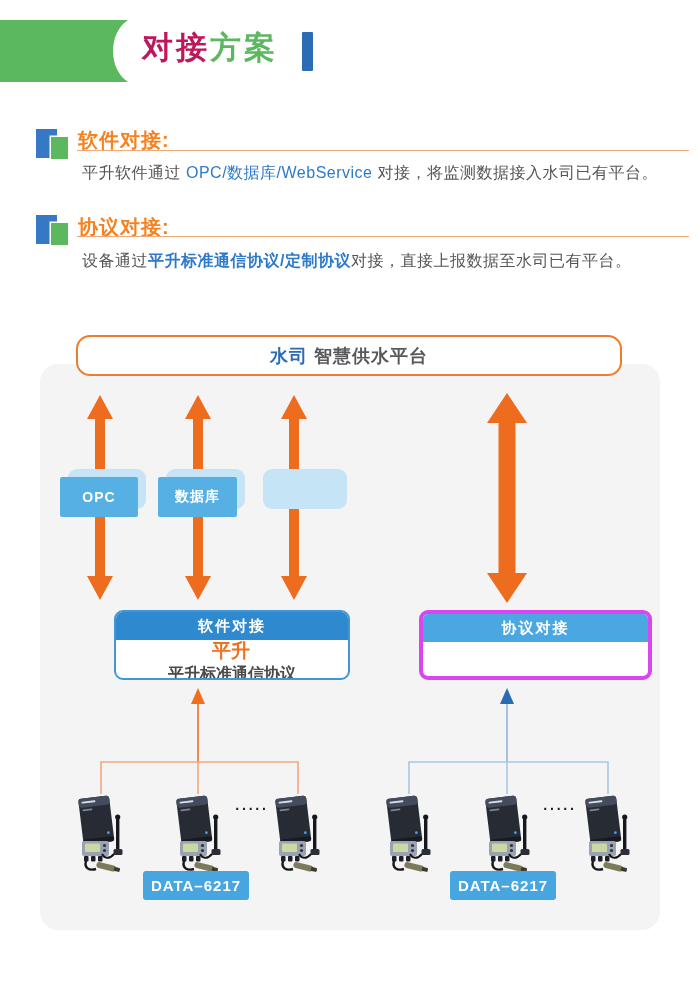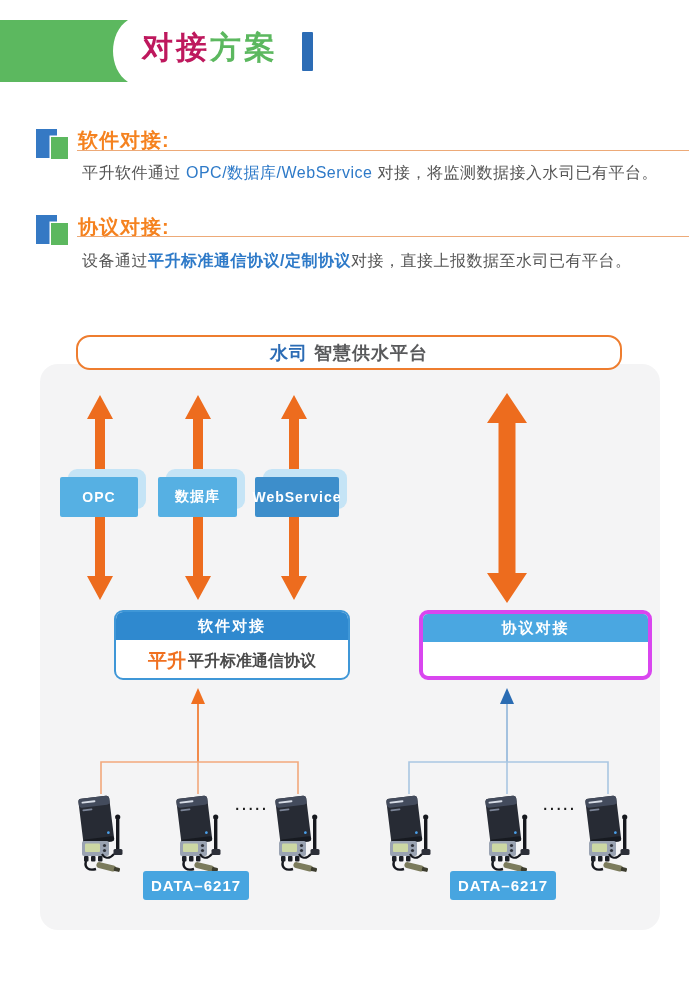--- a/index.html
+++ b/index.html
@@ -18,32 +18,32 @@
   .sq-blue { position:absolute; width:21px; height:29px; background:#3579c4; }
   .sq-green { position:absolute; width:17px; height:22px; background:#5cb85f; box-shadow:0 0 0 1.5px #fff; }
   .sec-title { position:absolute; left:78px; font-size:20px; font-weight:bold; color:#f5821f; letter-spacing:1px; white-space:nowrap; }
   .sec-line { position:absolute; left:77px; width:612px; height:1px; background:#edaa78; }
   .sec-body { position:absolute; left:82px; font-size:16px; color:#555; letter-spacing:0.5px; white-space:nowrap; }
   .hl-blue { color:#2e7ac8; }
   .hl-blue-bold { color:#2e7ac8; font-weight:bold; }
 
   
   .panel { position:absolute; left:40px; top:364px; width:620px; height:566px; background:#f4f4f5; border-radius:18px; }
-  .platform { position:absolute; left:76px; top:335px; width:546px; height:35px; background:#fff; border:2px solid #ee7d2f; border-radius:14px; display:flex; align-items:center; justify-content:center; font-size:18px; font-weight:bold; color:#58595b; letter-spacing:1px; }
+  .platform { position:absolute; left:76px; top:335px; width:546px; height:41px; background:#fff; border:2px solid #ee7d2f; border-radius:14px; display:flex; align-items:center; justify-content:center; font-size:18px; font-weight:bold; color:#58595b; letter-spacing:1px; }
   .platform .brand { color:#2c6cb5; margin-right:6px; }
   .diagram-svg { position:absolute; left:40px; top:364px; }
 
   .mw-shadow { position:absolute; background:#c5e4f6; border-radius:9px; }
   .mw-box { position:absolute; height:40px; border-radius:2px; display:flex; align-items:center; justify-content:center; color:#fff; font-size:14px; font-weight:bold; letter-spacing:1px; }
   .mw-light { background:#56b0e3; }
   .mw-dark { background:#3d8ecb; }
 
   .link-box { position:absolute; top:610px; width:236px; height:70px; border-radius:9px; background:#fff; overflow:hidden;margin-left:32px; }
   .link-box .hd { height:28px; display:flex; align-items:center; justify-content:center; color:#fff; font-size:15px; font-weight:bold; letter-spacing:2px; }
-  .link-box .bd { height:42px; display:flex; align-items:center; justify-content:center; color:#4a4a4a; font-weight:bold; }
+  .link-box .bd { height:42px; display:flex; align-items:center; justify-content:center; color:#4a4a4a; font-weight:bold;flex-direction:column; }
   .box-left { left:82px; border:2px solid #3f97d7; }
   .box-left .hd { background:#2f89cf; }
   .box-right { left:387px; width:233px; border:4px solid #d946ef; }
   .box-right .hd { background:#4aa7e1; }
   .brand-orange { color:#f07020; font-size:19px; font-weight:bold; margin-right:2px; }
   .bd-text { font-size:16px; }
   .bd-text-sm { font-size:15px; }
 
   .dots { position:absolute; top:801px; width:46px; text-align:center; font-size:14px; font-weight:bold; color:#1e1e1e; letter-spacing:2px; }
   .dev-label { position:absolute; top:871px; width:106px; height:29px; background:#47a5e0; border-radius:3px; color:#fff; font-size:15px; font-weight:bold; letter-spacing:1px; display:flex; align-items:center; justify-content:center; }
@@ -137,21 +137,20 @@
     <use href="#dev" transform="translate(536,430)"></use>
   </svg>
 
   <div class="mw-shadow" style="left:68px; top:469px; width:78px; height:40px;"></div>
   <div class="mw-box mw-light" style="left:60px; top:477px; width:78px;">OPC</div>
 
   <div class="mw-shadow" style="left:166px; top:469px; width:79px; height:40px;"></div>
   <div class="mw-box mw-light" style="left:158px; top:477px; width:79px;">数据库</div>
 
   <div class="mw-shadow" style="left:263px; top:469px; width:84px; height:40px;"></div>
-  <div class="mw-box mw-dark" style="left:255px; top:477px; width:84px;">WebService</div>
 
   <div class="link-box box-left">
     <div class="hd">软件对接</div>
     <div class="bd">
       <span class="brand-orange">平升</span>
       <span class="bd-text">平升标准通信协议</span>
     </div>
   </div>
 
   <div class="link-box box-right">

